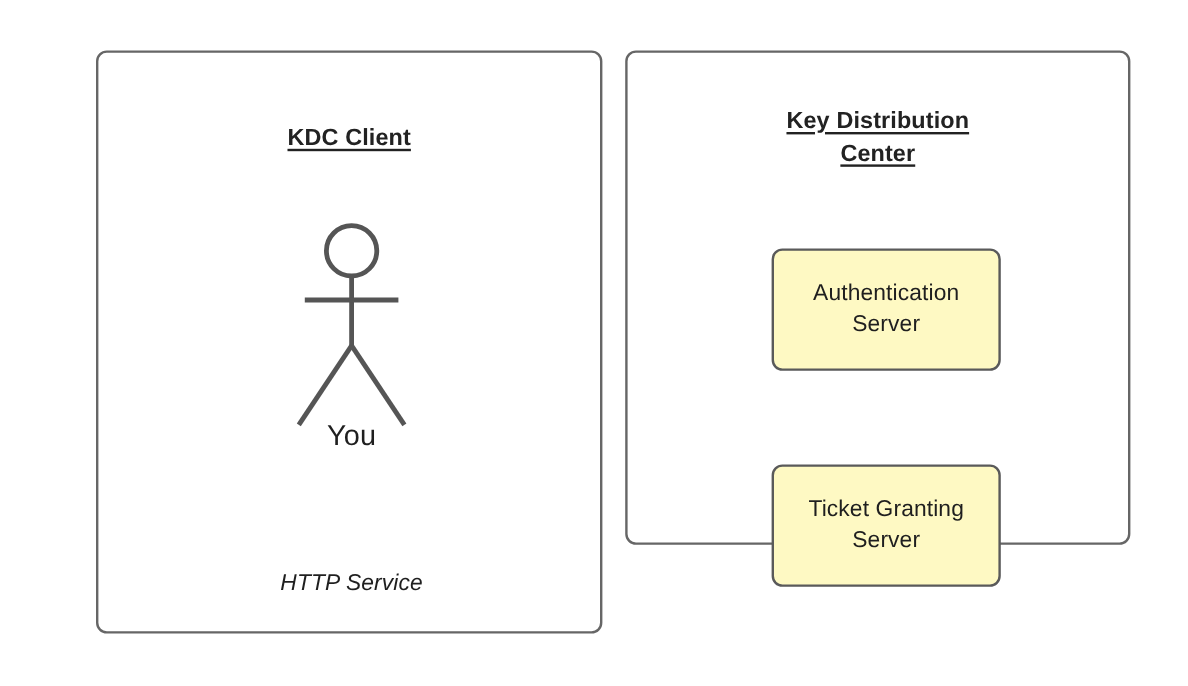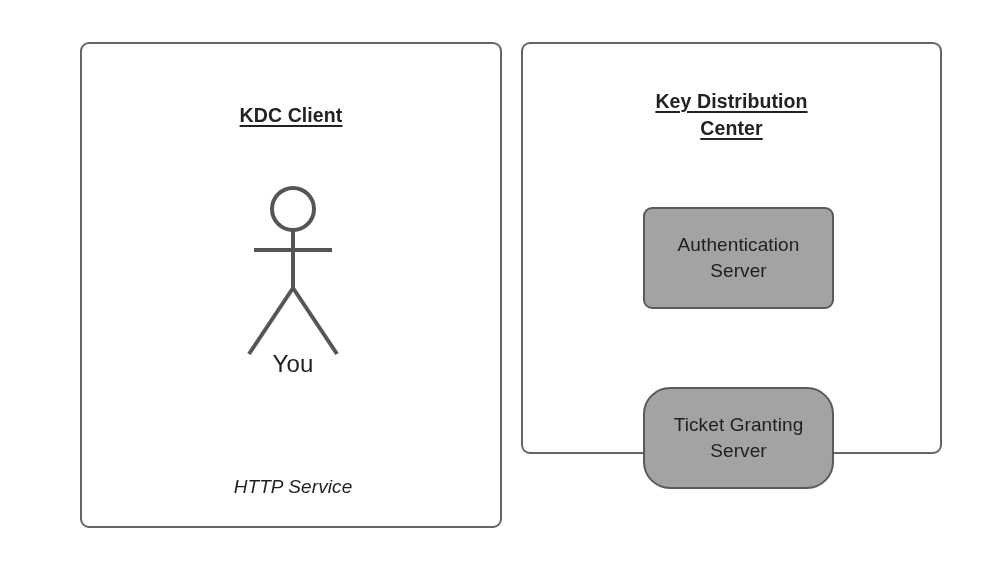--- a/index.html
+++ b/index.html
@@ -57,21 +57,21 @@
     text-decoration: underline;
     text-underline-offset: 3px;
     text-decoration-thickness: 2px;
   }
   #kdc-client-title { top: 58px; }
   #key-distribution-center-title { top: 44px; }
 
   .server-box {
     position: absolute;
     box-sizing: border-box;
-    background: #a3a3a3;
+    background: #fef9c3;
     border: 2px solid #5a5a5a;
     border-radius: 9px;
     display: flex;
     align-items: center;
     justify-content: center;
     text-align: center;
     font-size: 19px;
     color: #1f1f1f;
     line-height: 26px;
     letter-spacing: 0.1px;
@@ -80,21 +80,20 @@
     left: 120px;
     top: 163px;
     width: 191px;
     height: 102px;
   }
   #box-ticket-granting-server {
     left: 120px;
     top: 343px;
     width: 191px;
     height: 102px;
-    border-radius: 27px;
   }
   .server-box .bl { display: block; }
 
   #actor-you {
     position: absolute;
     left: 150px;
     top: 118px;
     width: 122px;
     height: 235px;
   }

